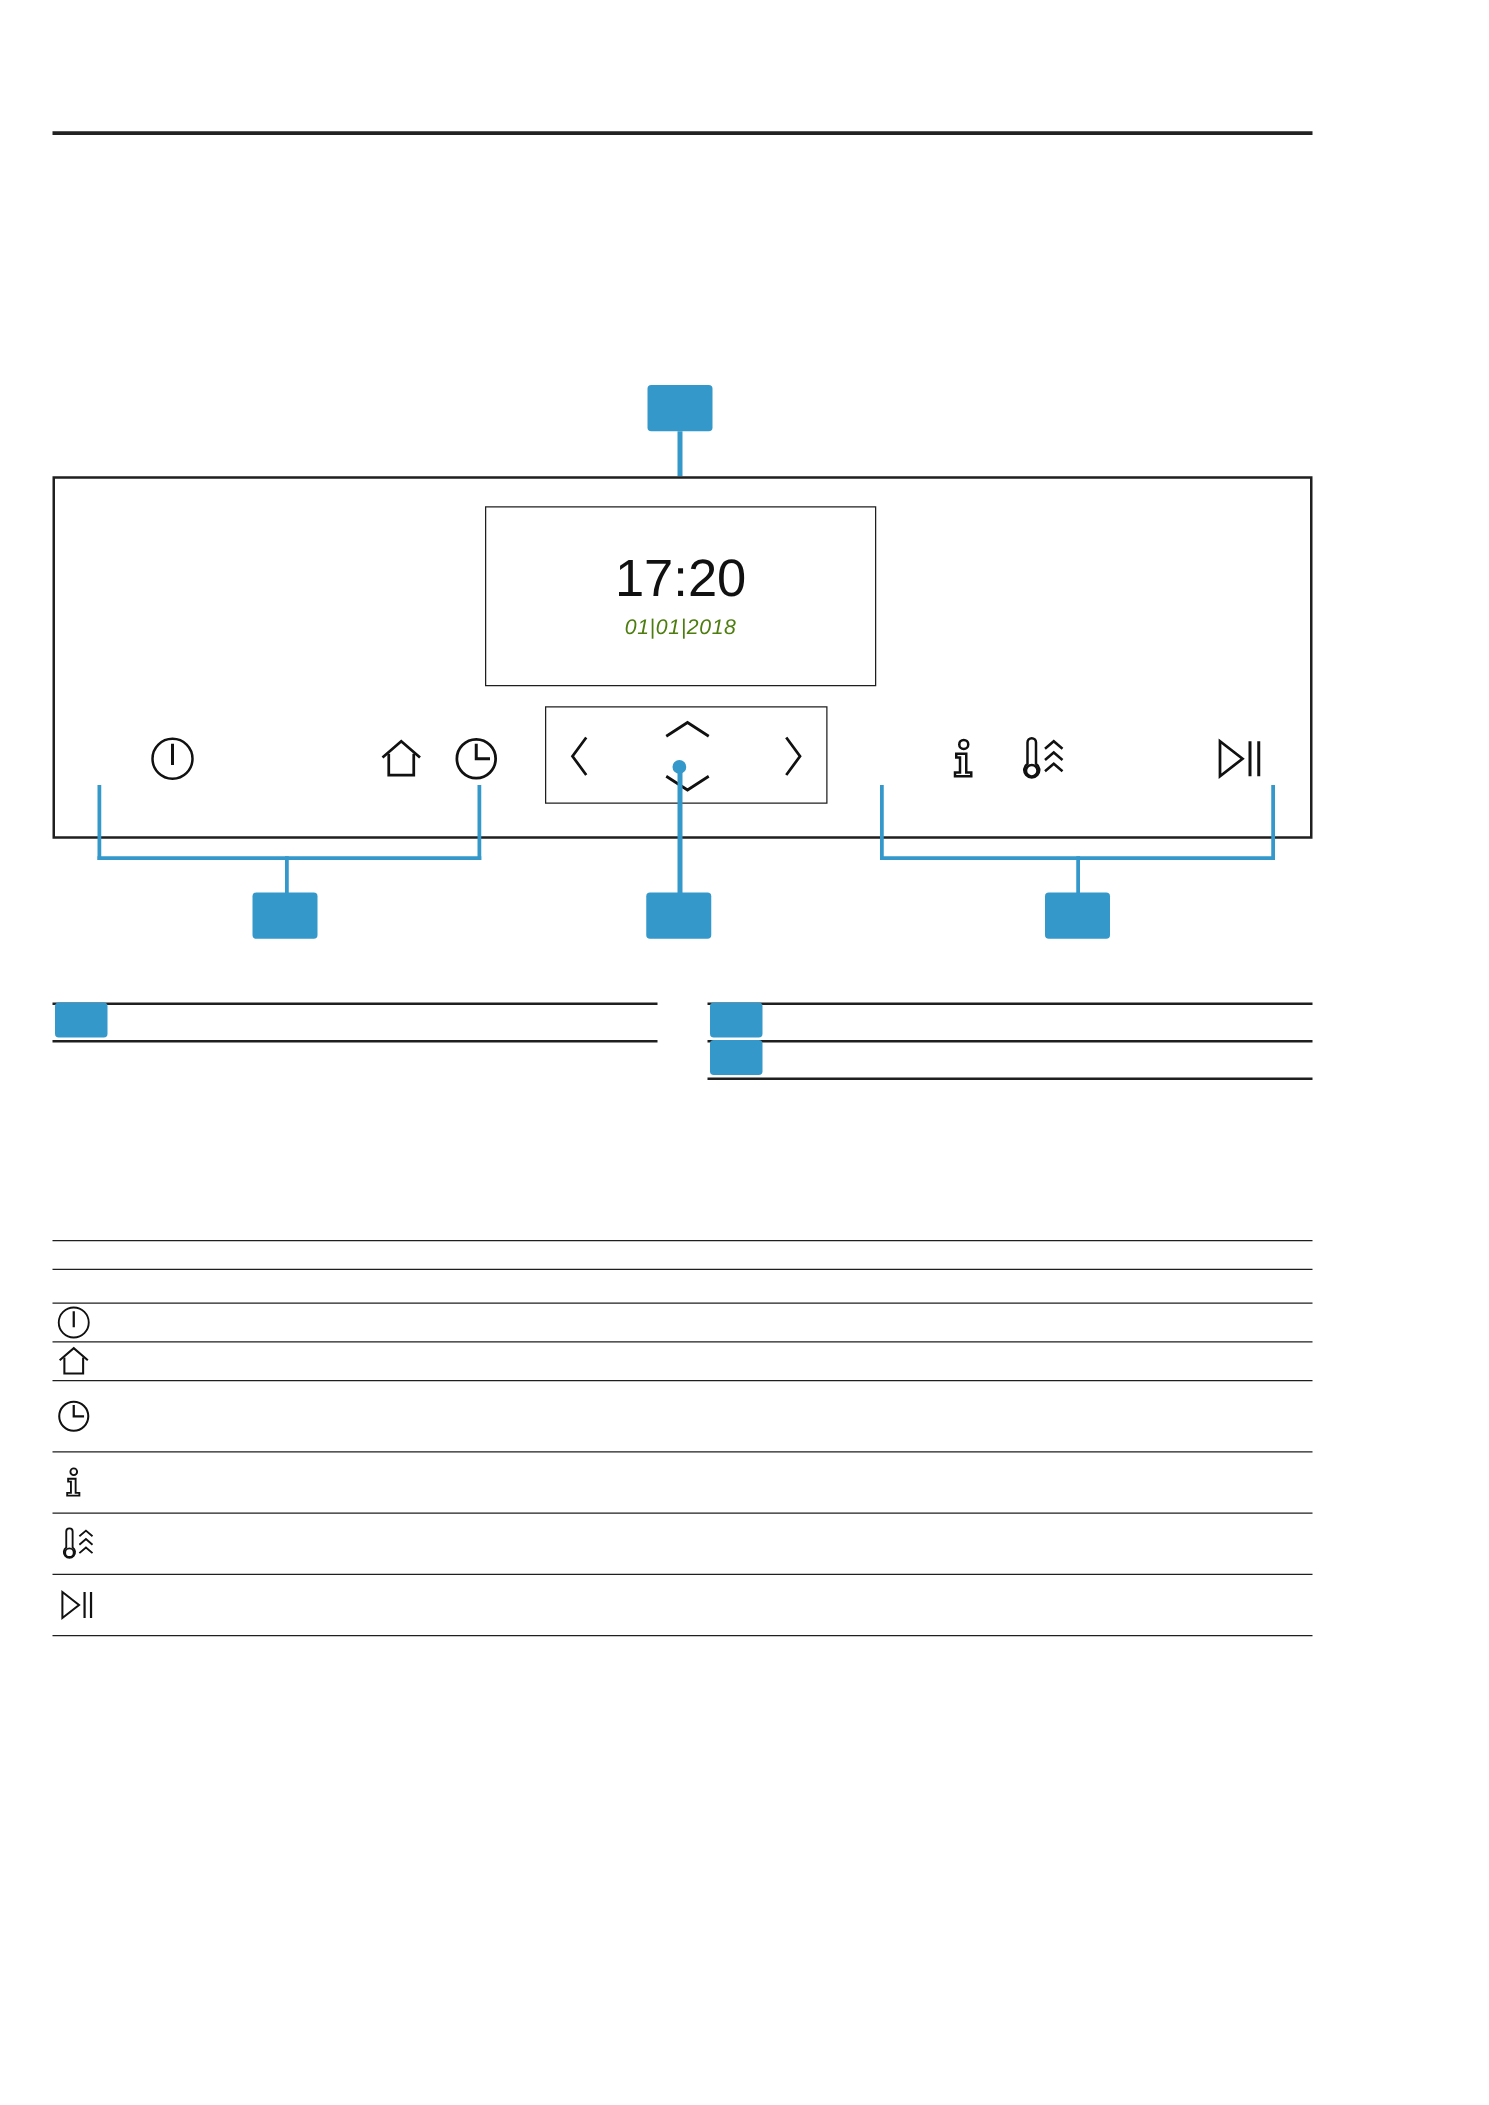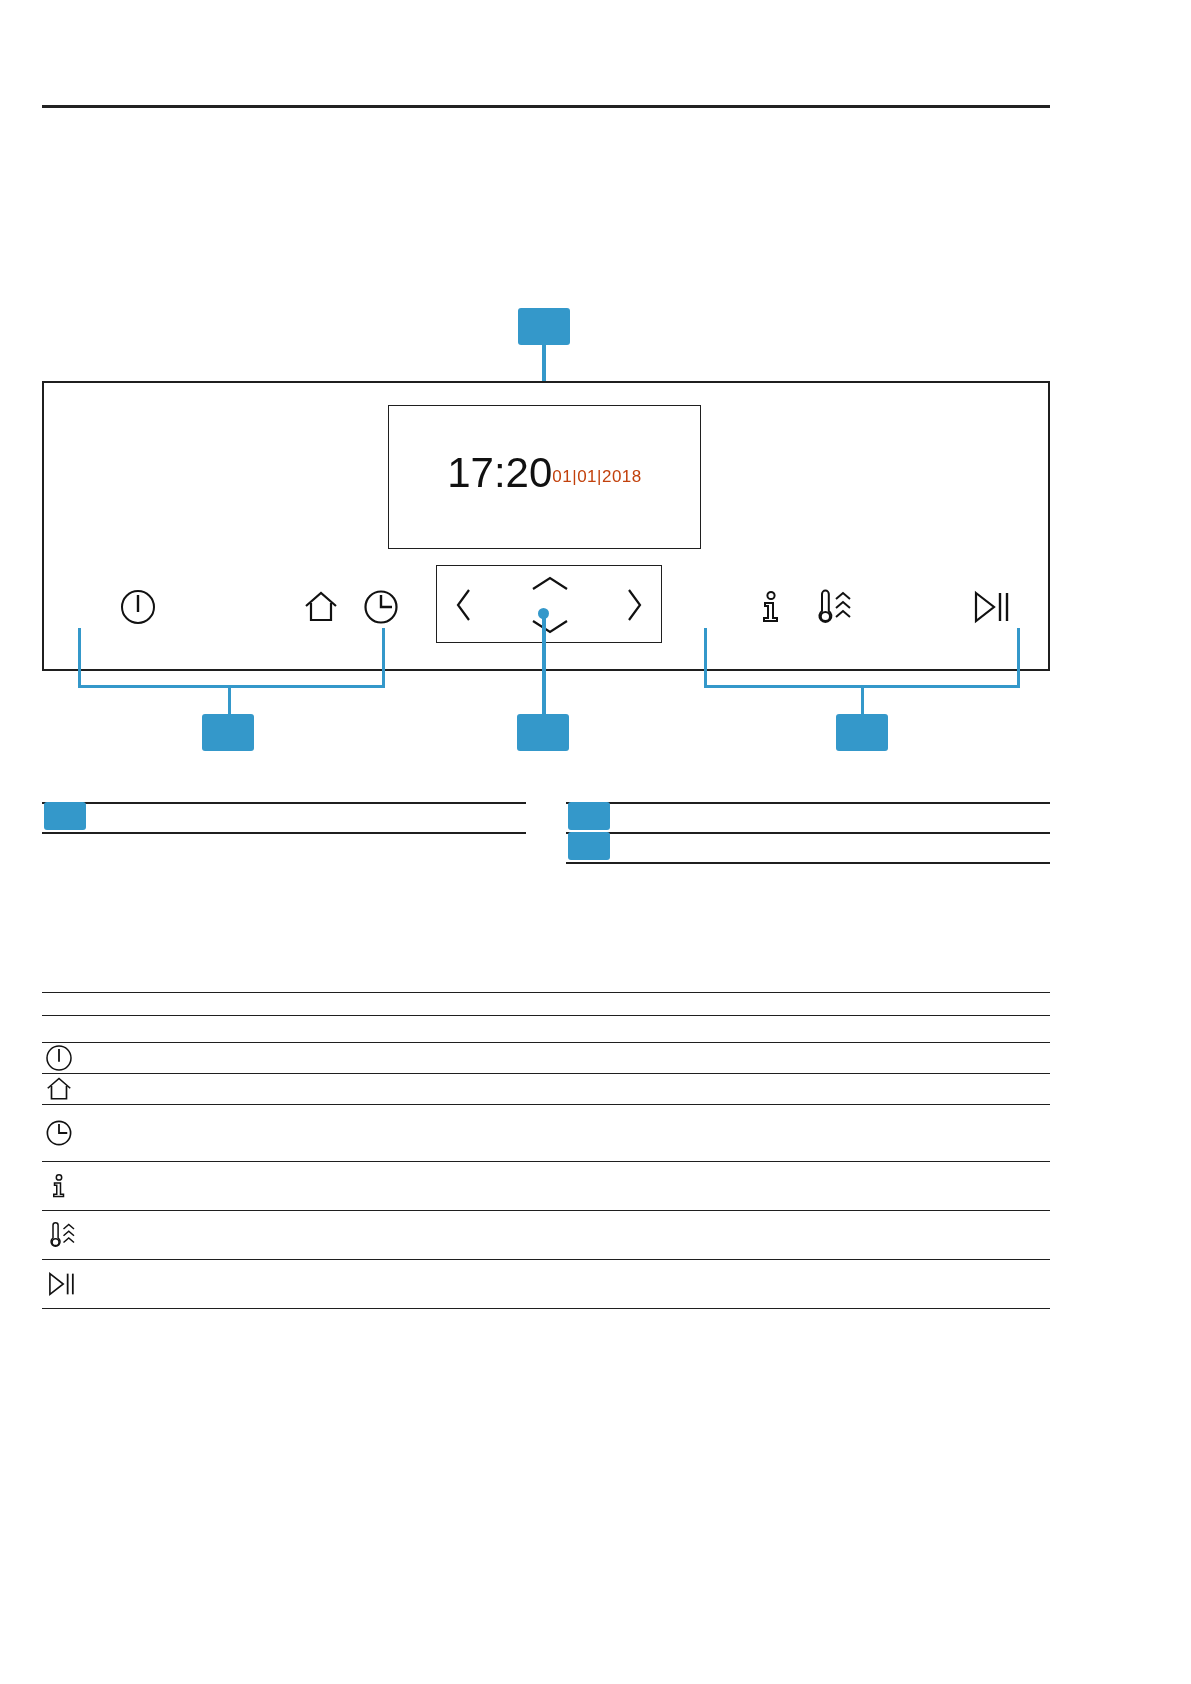--- a/index.html
+++ b/index.html
@@ -40,36 +40,38 @@
   
   .display {
     position: absolute;
     left: 344px;
     top: 22px;
     width: 313px;
     height: 144px;
     border: 1.5px solid #1f1f1f;
     background: #ffffff;
     display: flex;
+    flex-direction: column;
     align-items: center;
     justify-content: center;
   }
   .display-time {
     font-size: 42px;
     font-weight: 400;
     letter-spacing: 0px;
     line-height: 1;
     color: #111111;
     margin-bottom: 8px;
   }
   .display-date {
     font-size: 17px;
     font-weight: 400;
     letter-spacing: 0.5px;
-    color: #c2410c;
+    color: #4d7c0f;
+    font-style: italic;
   }
 
   
   .icon-row {
     position: absolute;
     left: 0;
     top: 188px;
     width: 100%;
     height: 72px;
   }

